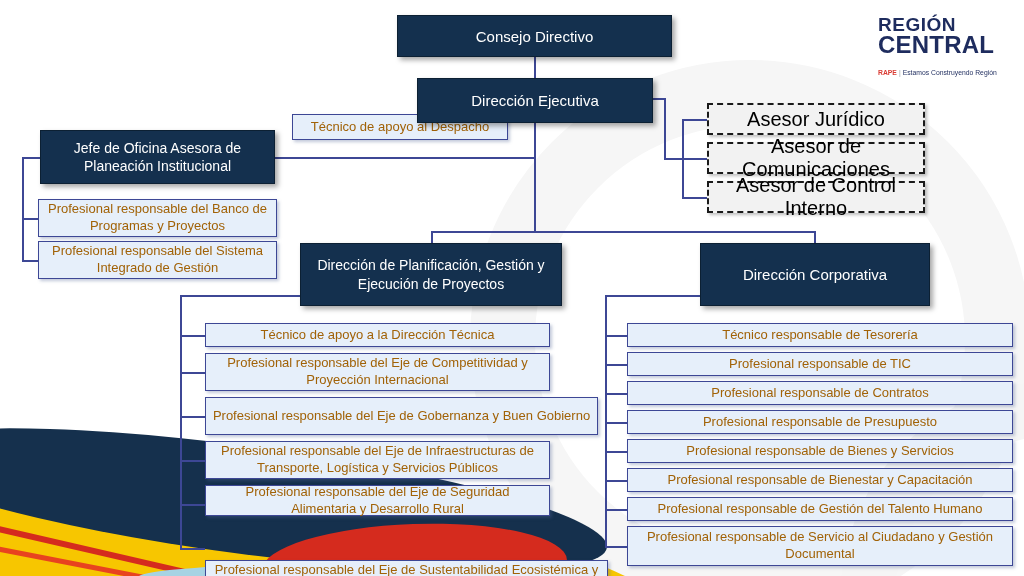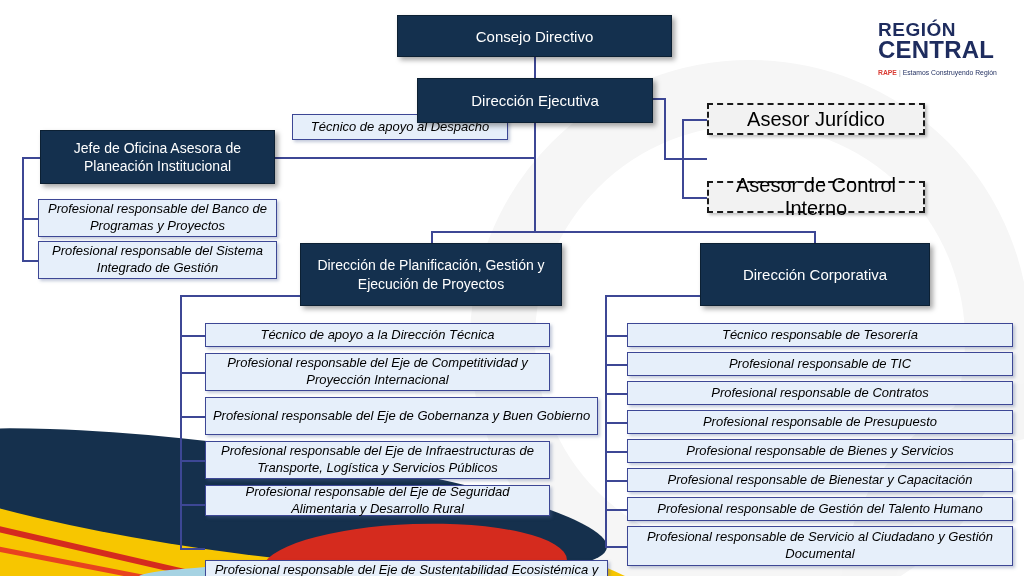--- a/index.html
+++ b/index.html
@@ -21,30 +21,30 @@
   .paint-green{left:342px;top:562px;width:218px;height:18px;transform:rotate(-2deg);}
   
   .hline,.vline{position:absolute;z-index:1;background:#3d4795;}
   .hline{height:1.6px;}
   .vline{width:1.6px;}
   
   .box{position:absolute;display:flex;align-items:center;justify-content:center;
        text-align:center;box-sizing:border-box;z-index:2;}
   .dark{background:#14304e;border:1px solid #0c2033;color:#fff;
         box-shadow:3px 3px 5px rgba(0,0,0,0.35);}
-  .light{background:#e6effa;border:1.6px solid #3d4795;color:#000000;
-         box-shadow:2px 2px 3px rgba(80,100,150,0.35);font-style:italic;}
+  .light{background:#e6effa;border:1.6px solid #3d4795;color:#a16207;
+         box-shadow:2px 2px 3px rgba(80,100,150,0.35);}
   .advisor{background:#f2f2f2;border:2px dashed #1a1a1a;color:#000;
            box-shadow:2px 2px 3px rgba(0,0,0,0.25);font-size:20px;}
   .t15{font-size:15px;}
   .t14{font-size:14px;line-height:1.3;}
   .t13{font-size:13px;line-height:1.3;padding:1px 6px;}
   
   #logo{position:absolute;left:878px;top:16px;width:140px;z-index:2;}
-  #logo .row{display:flex;align-items:center;gap:44px;}
+  #logo .row{display:flex;align-items:flex-start;gap:44px;}
   #logo .words{text-align:left;color:#1e2c5e;font-weight:bold;line-height:0.95;}
   #logo .w1{font-size:19px;letter-spacing:0.5px;}
   #logo .w2{font-size:24px;letter-spacing:0.2px;}
   #logo .flame{margin-left:2px;margin-top:-6px;}
   #logo .tag{margin-top:3px;font-size:6.8px;color:#1e2c5e;white-space:nowrap;}
   #logo .tag b{color:#d93a32;font-weight:bold;}
   #logo .tag .sep{color:#9aa0a6;padding:0 2px;}
 </style>
 </head>
 <body>
@@ -102,20 +102,21 @@
   <div class="hline" style="left:605px;top:509px;width:22px"></div>
   <div class="hline" style="left:605px;top:546px;width:22px"></div>
 
   <div class="box dark t15" style="left:397px;top:15px;width:275px;height:42px">Consejo Directivo</div>
 
   <div class="box light t13" style="left:292px;top:114px;width:216px;height:26px;z-index:2">Técnico de apoyo al Despacho</div>
 
   <div class="box dark t15" style="left:417px;top:78px;width:236px;height:45px;z-index:3">Dirección Ejecutiva</div>
 
   <div class="box advisor" style="left:707px;top:103px;width:218px;height:32px">Asesor Jurídico</div>
+  <div class="box advisor" style="left:707px;top:142px;width:218px;height:32px">Asesor de Comunicaciones</div>
   <div class="box advisor" style="left:707px;top:181px;width:218px;height:32px">Asesor de Control Interno</div>
 
   <div class="box dark t14" style="left:40px;top:130px;width:235px;height:54px;padding:0 18px">Jefe de Oficina Asesora de Planeación Institucional</div>
   <div class="box light t13" style="left:38px;top:199px;width:239px;height:38px">Profesional responsable del Banco de Programas y Proyectos</div>
   <div class="box light t13" style="left:38px;top:241px;width:239px;height:38px">Profesional responsable del Sistema Integrado de Gestión</div>
 
   <div class="box dark t14" style="left:300px;top:243px;width:262px;height:63px;padding:0 8px">Dirección de Planificación, Gestión y Ejecución de Proyectos</div>
   <div class="box light t13" style="left:205px;top:323px;width:345px;height:24px">Técnico de apoyo a la Dirección Técnica</div>
   <div class="box light t13" style="left:205px;top:353px;width:345px;height:38px">Profesional responsable del Eje de Competitividad y Proyección Internacional</div>
   <div class="box light t13" style="left:205px;top:397px;width:393px;height:38px">Profesional responsable del Eje de Gobernanza y Buen Gobierno</div>

